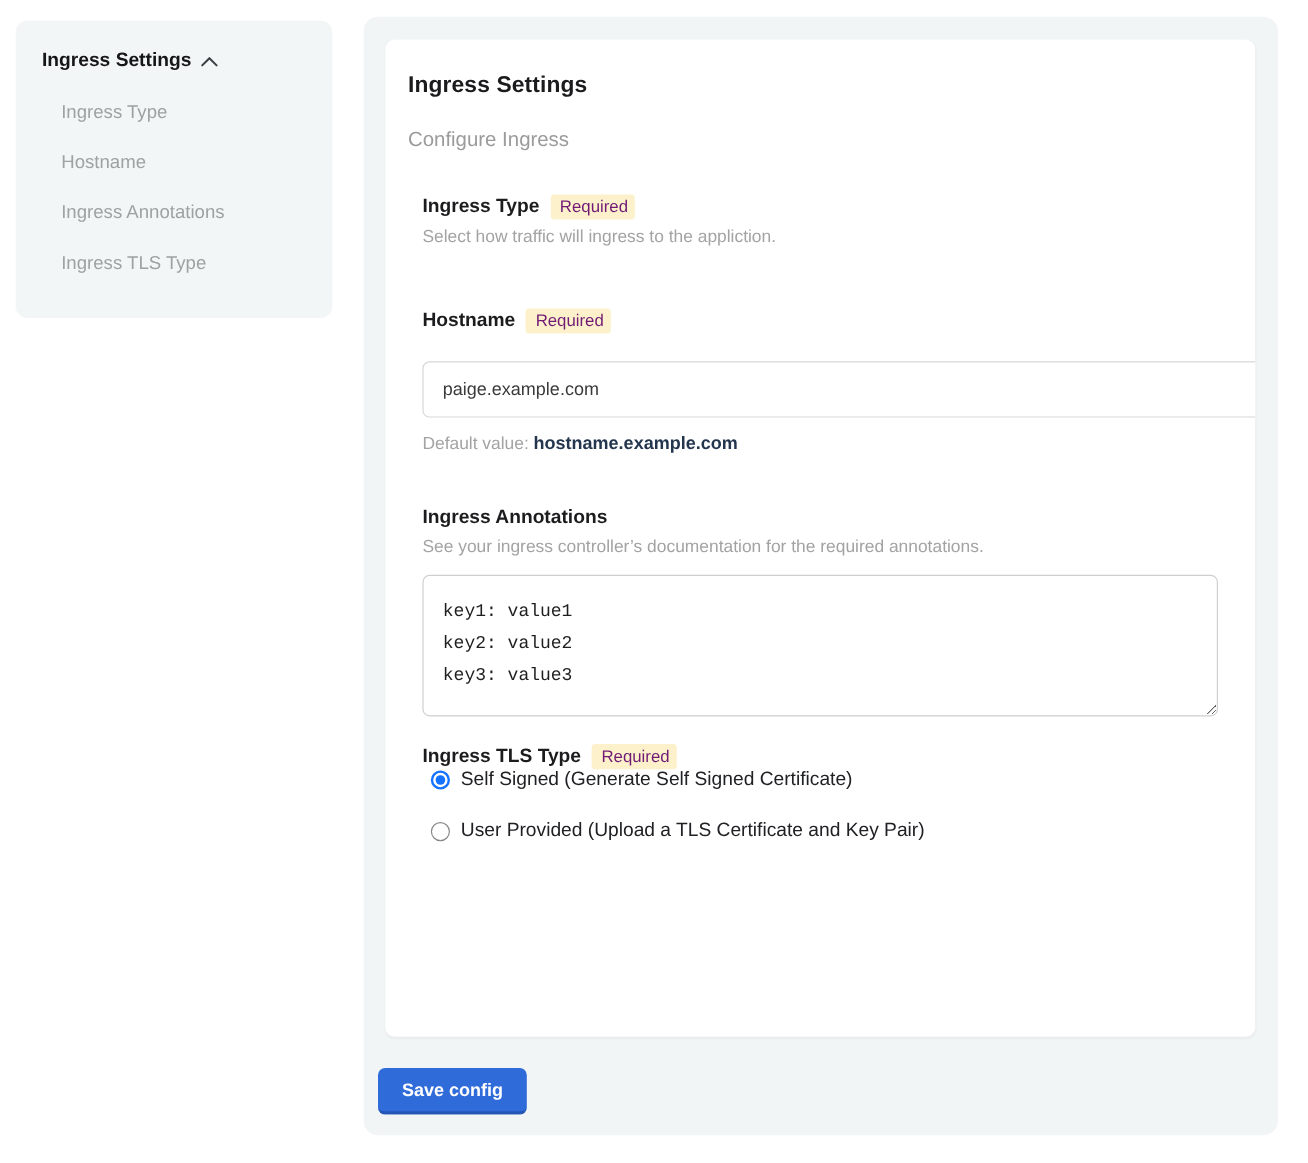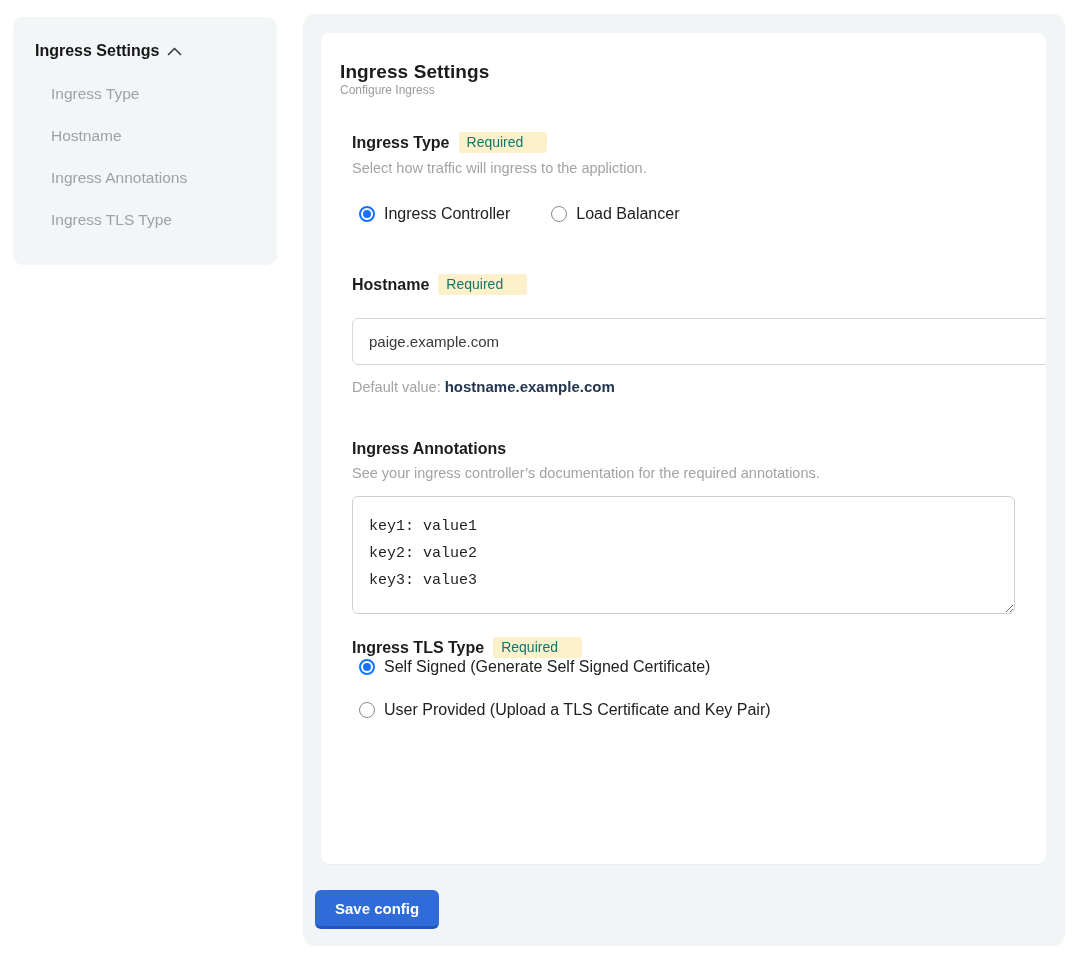--- a/index.html
+++ b/index.html
@@ -52,36 +52,37 @@
     border-radius: 8px;
     box-shadow: 0 1px 2px rgba(0,0,0,0.04);
     padding: 28px 31px 0 19px;
     overflow: hidden;
   }
   .card-title {
     font-size: 19px; font-weight: 700; color: #1b1b1d;
     letter-spacing: 0.1px;
   }
   .card-subtitle {
-    font-size: 12px; color: #9b9b9b;
+    margin-top: 24px;
+    font-size: 17px; color: #9b9b9b;
   }
   .sections { margin-left: 12px; }
 
   .section-label-row {
     display: flex; align-items: center;
   }
   .section-label {
     font-size: 16px; font-weight: 700; color: #1c1c1e;
   }
   .badge {
     margin-left: 9px;
     background: #fdf1cb;
-    color: #0f766e;
+    color: #701a75;
     font-size: 14px;
-    padding: 3px 24px 4px 8px;
+    padding: 3px 6px 4px 8px;
     border-radius: 3px;
     line-height: 1;
   }
   .section-desc {
     margin-top: 7px;
     font-size: 14.5px; color: #a3a3a3;
   }
 
   
   .radio-row {
@@ -199,30 +200,20 @@
     <p class="card-subtitle">Configure Ingress</p>
 
     <div class="sections">
 
       <div class="section-type">
         <div class="section-label-row">
           <span class="section-label">Ingress Type</span>
           <span class="badge">Required</span>
         </div>
         <p class="section-desc">Select how traffic will ingress to the appliction.</p>
-        <div class="radio-row">
-          <div class="radio-option">
-            <span class="radio checked"></span>
-            <span class="radio-label">Ingress Controller</span>
-          </div>
-          <div class="radio-option">
-            <span class="radio"></span>
-            <span class="radio-label">Load Balancer</span>
-          </div>
-        </div>
       </div>
 
       <div class="section-hostname">
         <div class="section-label-row">
           <span class="section-label">Hostname</span>
           <span class="badge">Required</span>
         </div>
         <input class="text-input" type="text" value="paige.example.com" style="">
         <p class="default-line"><span>Default value:</span><span class="default-value">hostname.example.com</span></p>
       </div>

